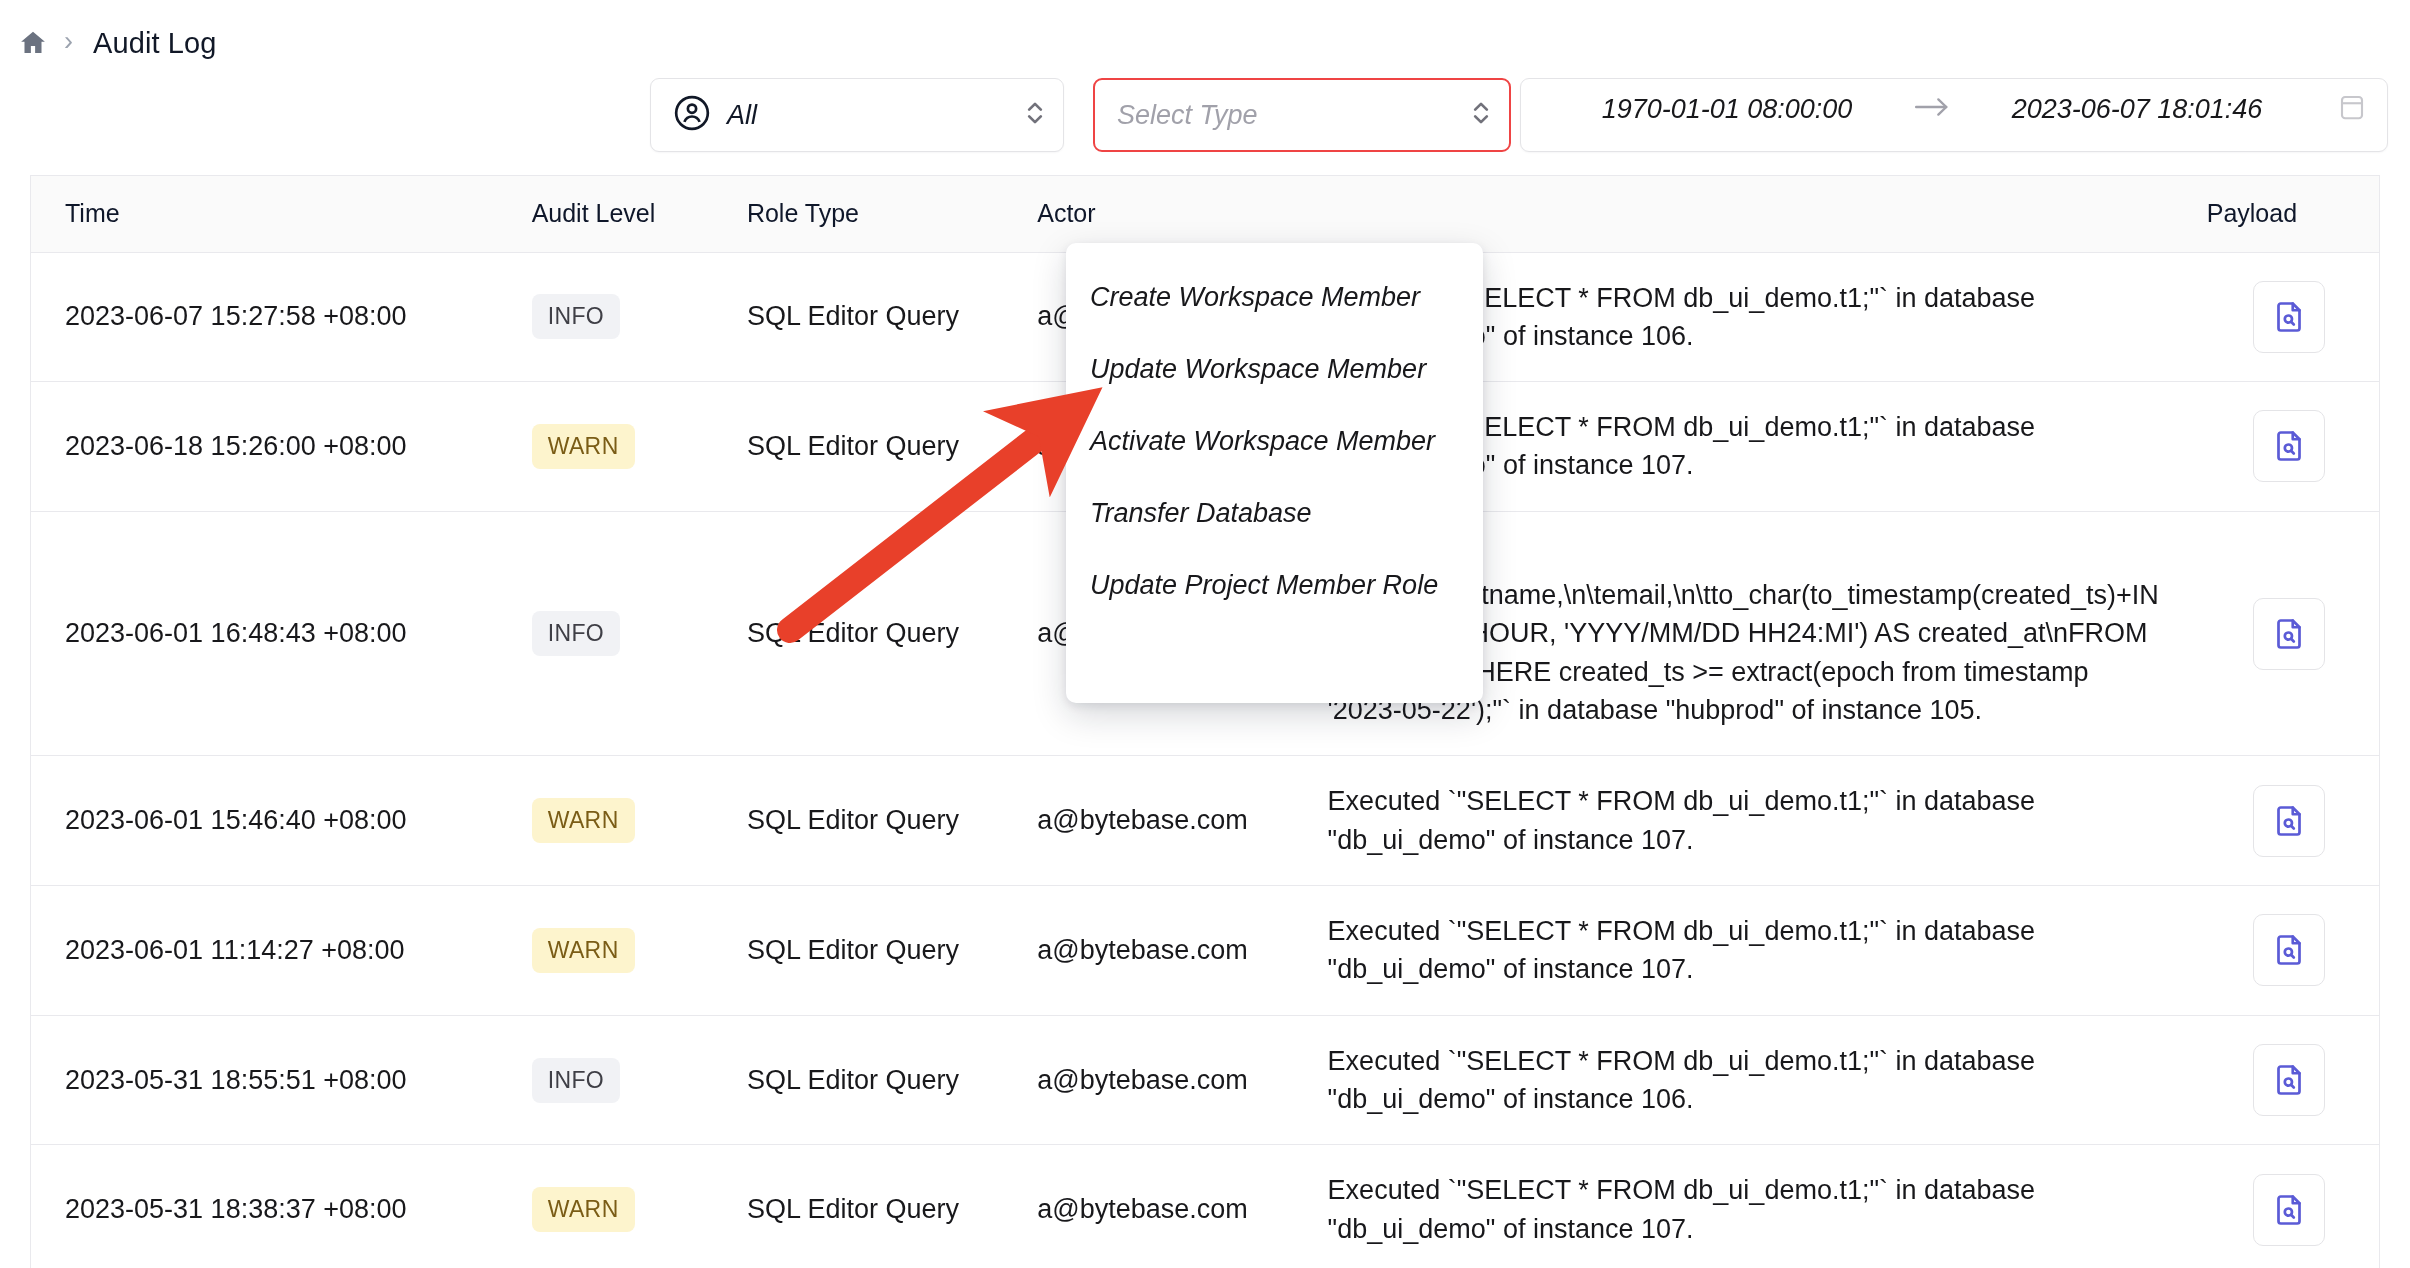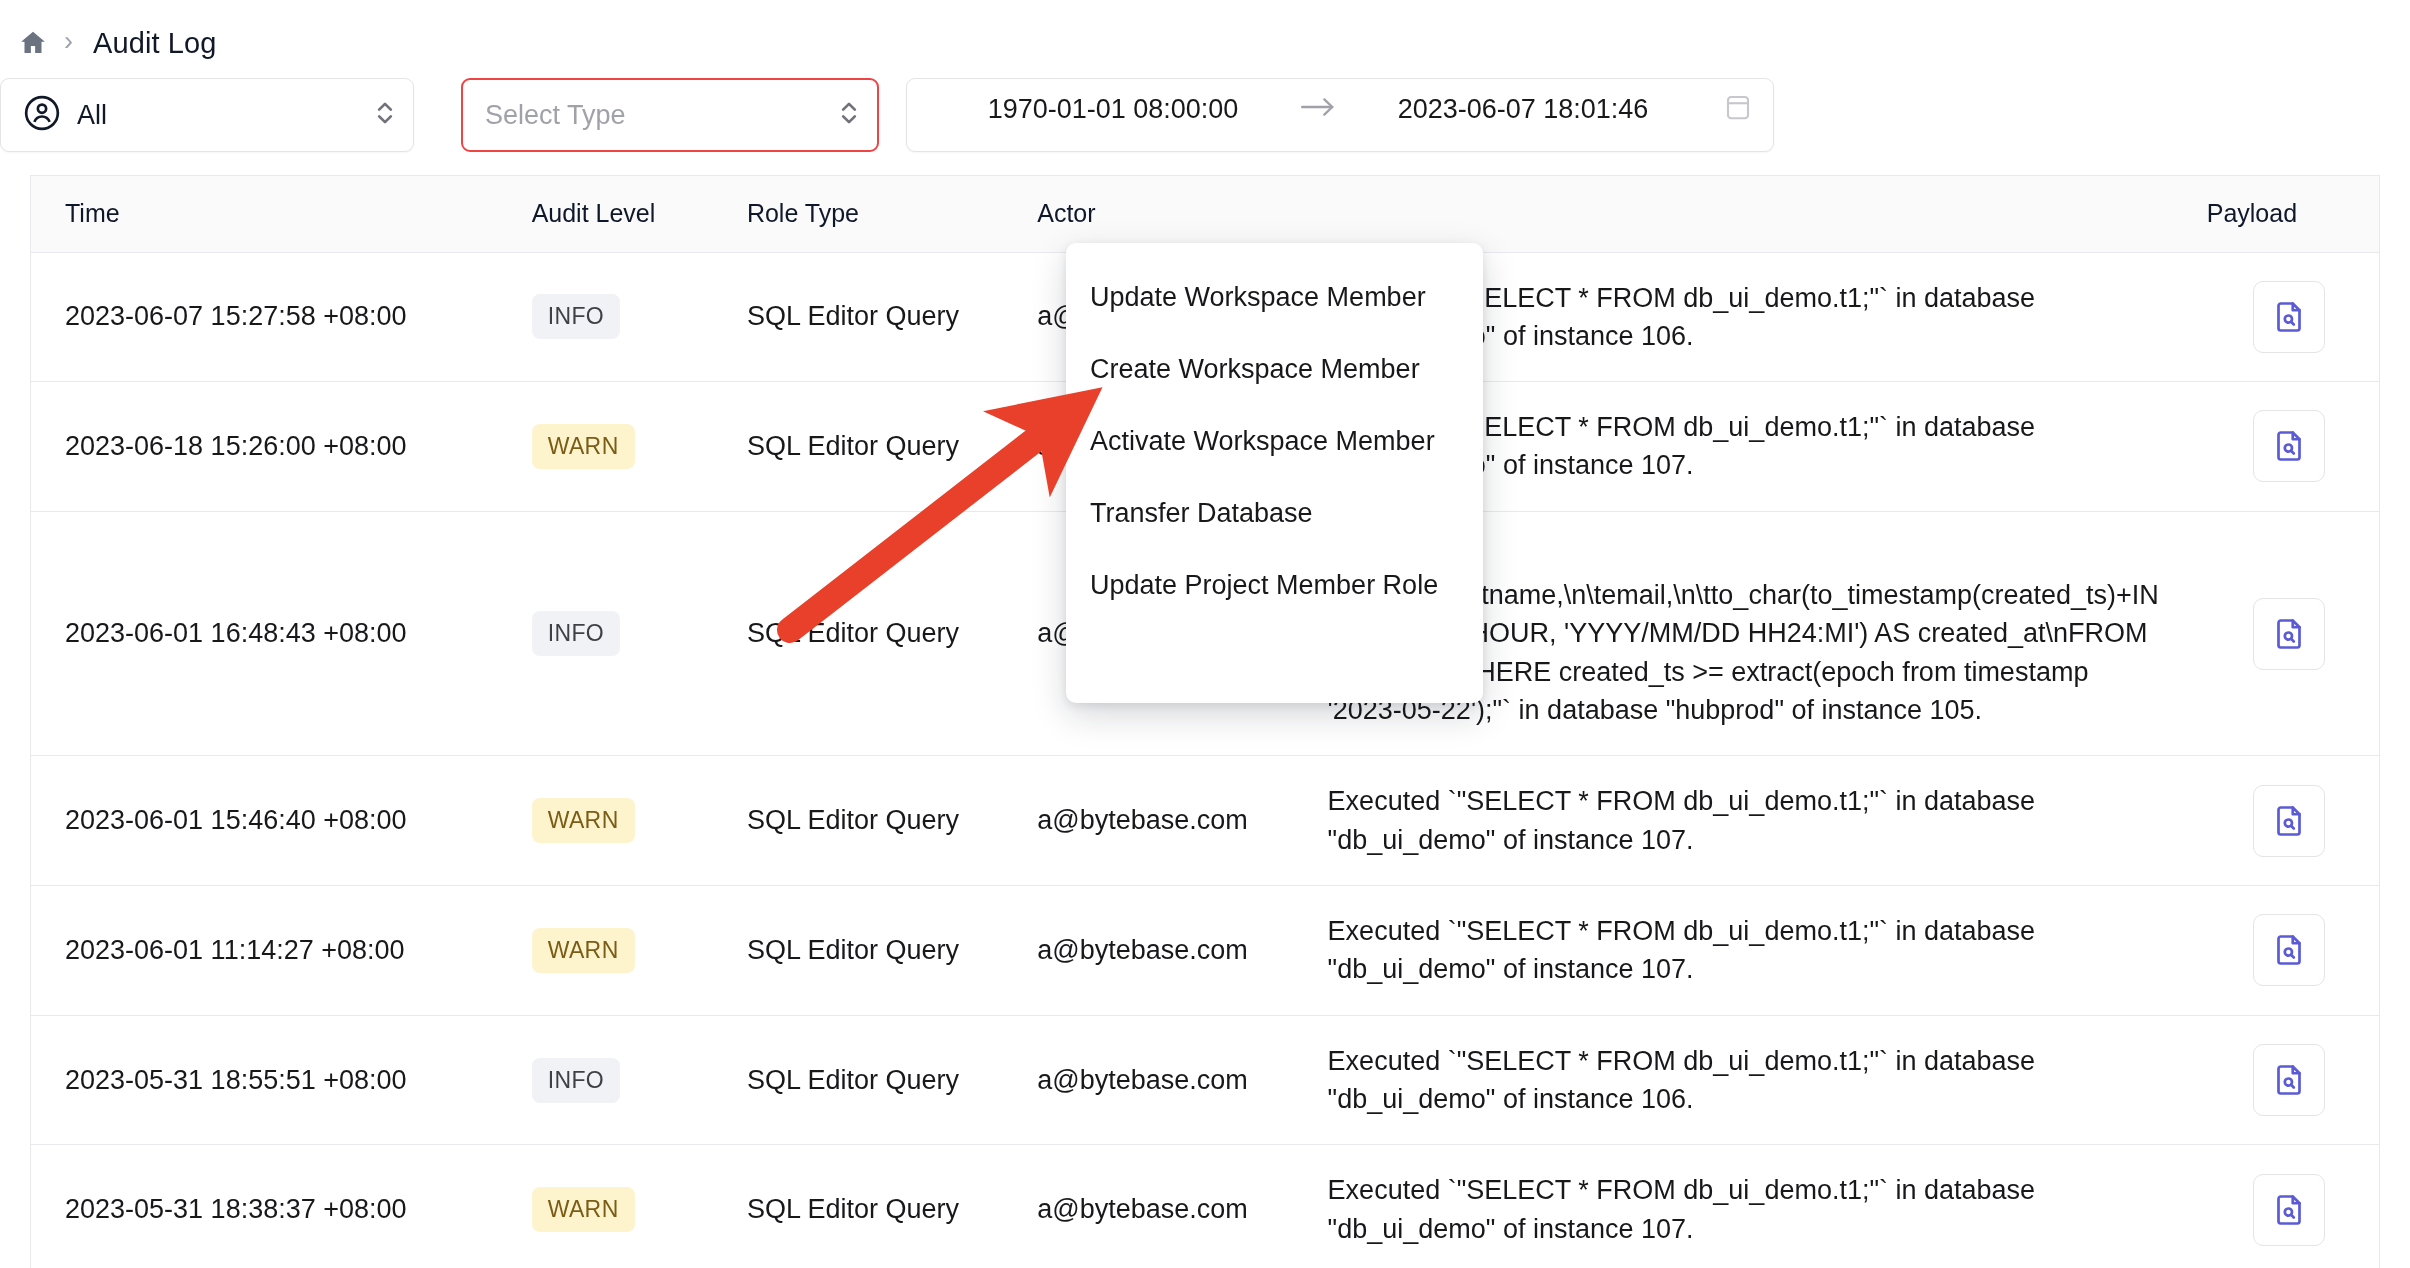--- a/index.html
+++ b/index.html
@@ -23,24 +23,25 @@
   }
   .home-icon { width: 30px; height: 30px; display: block; color: #6b7280; }
   .crumb-sep { color: #9ca3af; font-size: 27px; line-height: 1; padding: 0 4px 3px 0; }
   .crumb-label { font-size: 29px; color: #111827; letter-spacing: .1px; }
 
   
   .filter-bar {
     position: relative;
     display: flex;
     align-items: center;
-    gap: 27px;
+    gap: 9px;
     padding: 0 22px 0 0;
     height: 110px;
-    justify-content: flex-start;
+    justify-content: flex-end;
+    font-style: italic;
   }
   .control {
     height: 74px;
     border-radius: 9px;
     background: #ffffff;
     display: flex;
     align-items: center;
     position: relative;
   }
   .user-select {
@@ -233,22 +234,22 @@
       <span class="date-val">2023-06-07 18:01:46</span>
       <span>
         <svg class="cal-icon" viewBox="0 0 24 24" fill="none" stroke="currentColor" stroke-width="1.7">
           <rect x="4" y="4" width="16" height="17" rx="2.5"></rect>
           <path d="M4 9h16"></path>
         </svg>
       </span>
     </div>
 
     <div class="dropdown" id="dropdown-list">
+        <div class="dd-item">Create Workspace Member</div>
         <div class="dd-item">Update Workspace Member</div>
-        <div class="dd-item">Create Workspace Member</div>
         <div class="dd-item">Activate Workspace Member</div>
         <div class="dd-item">Transfer Database</div>
         <div class="dd-item">Update Project Member Role</div>
       </div>
   </div>
 
   <div class="table-wrap">
     <table>
       <colgroup>
         <col class="c-time">

